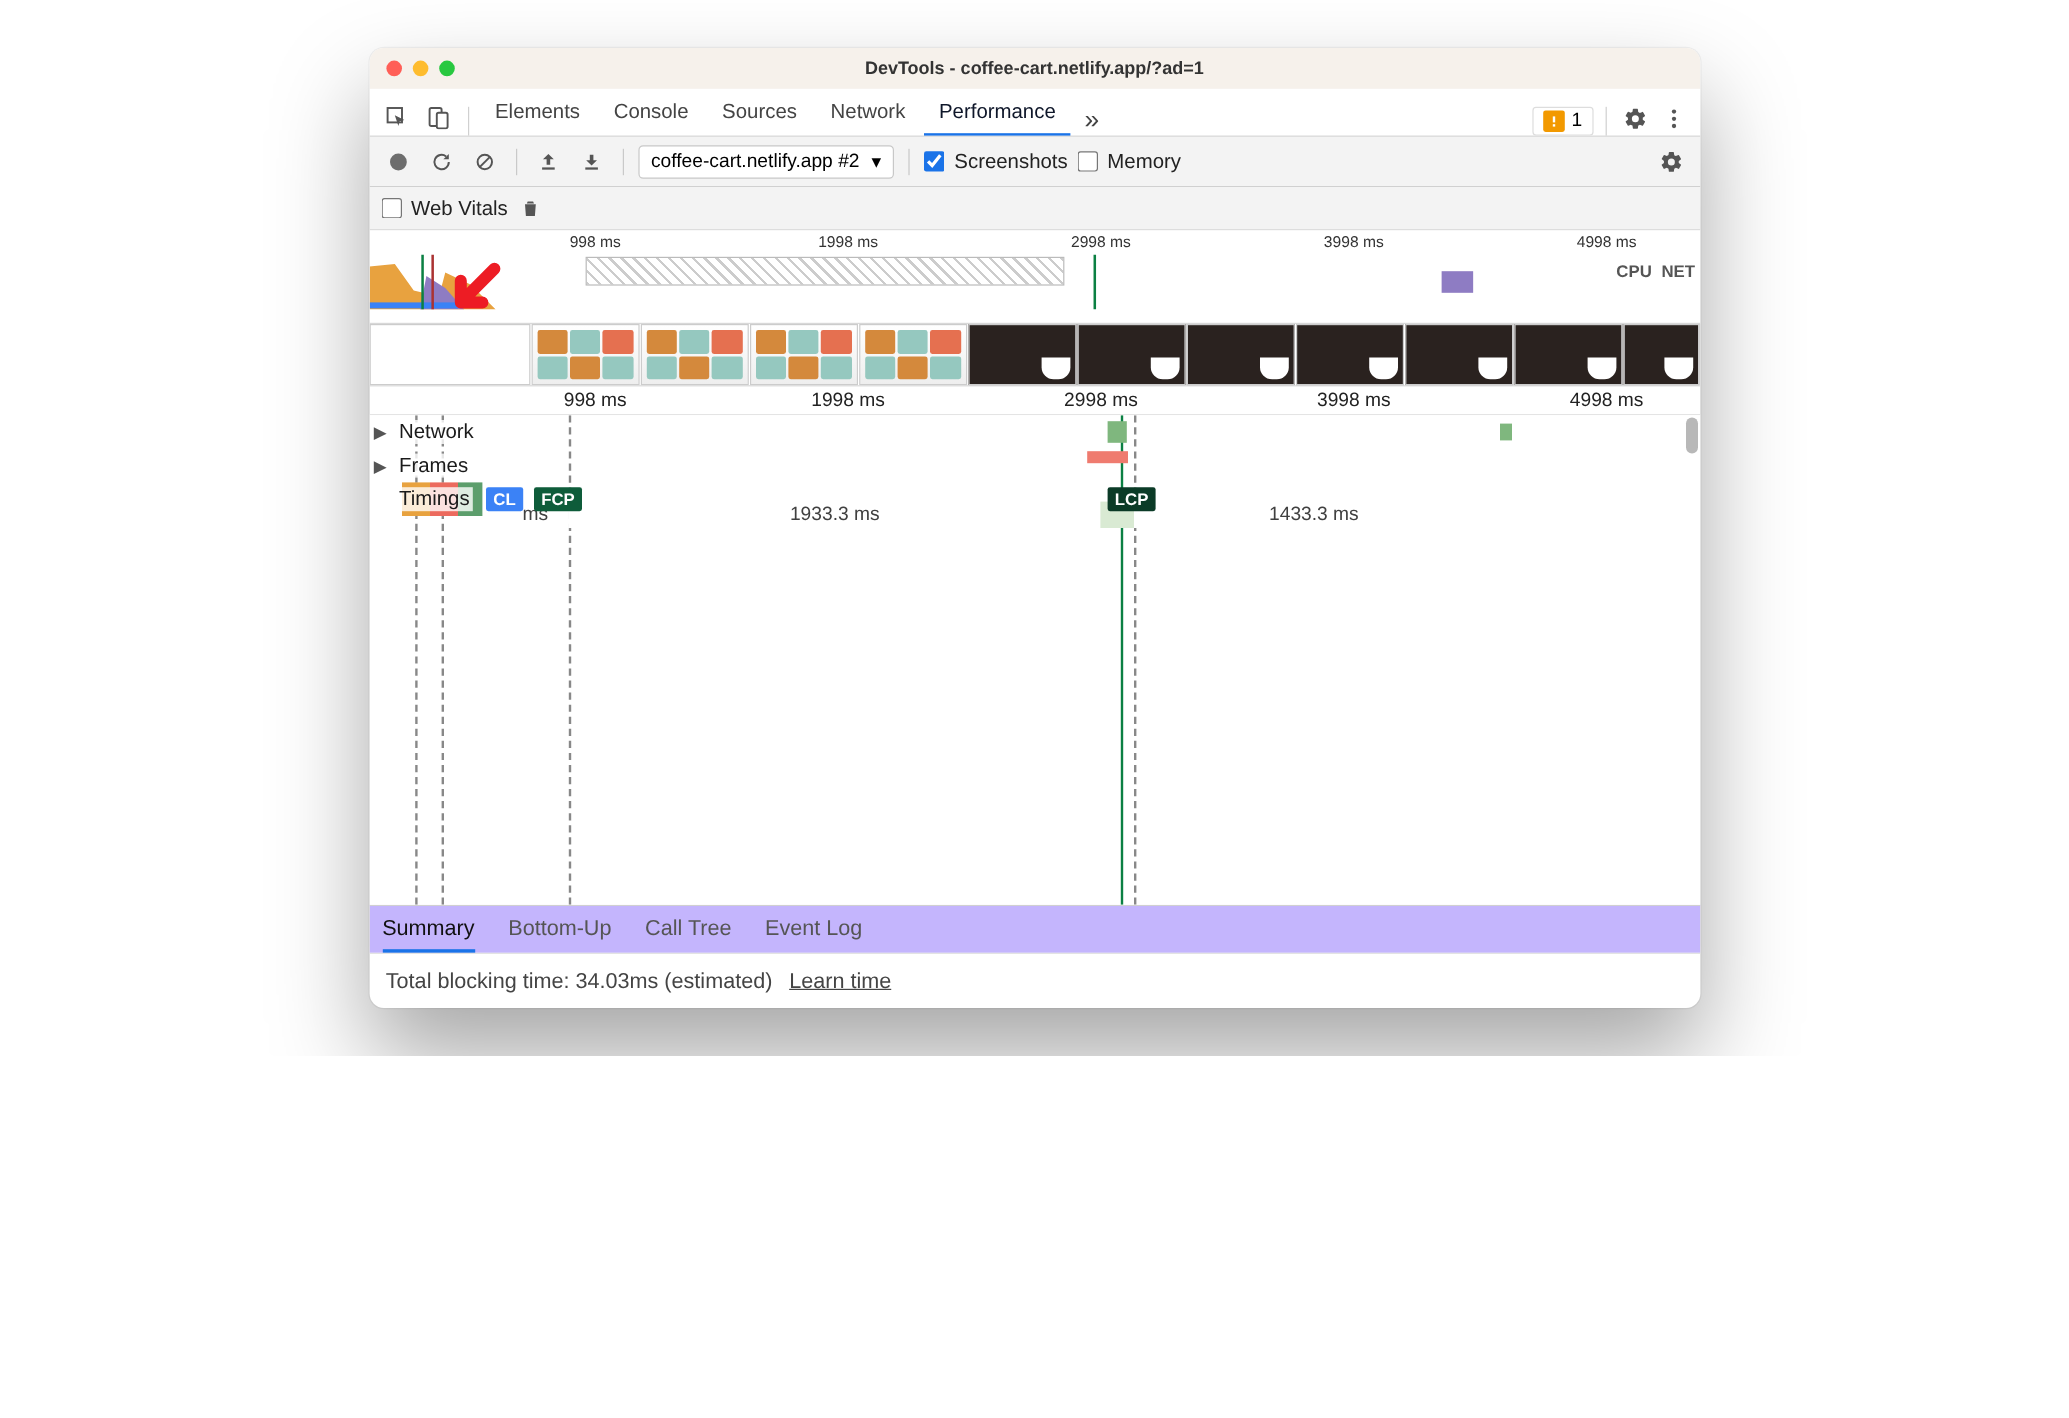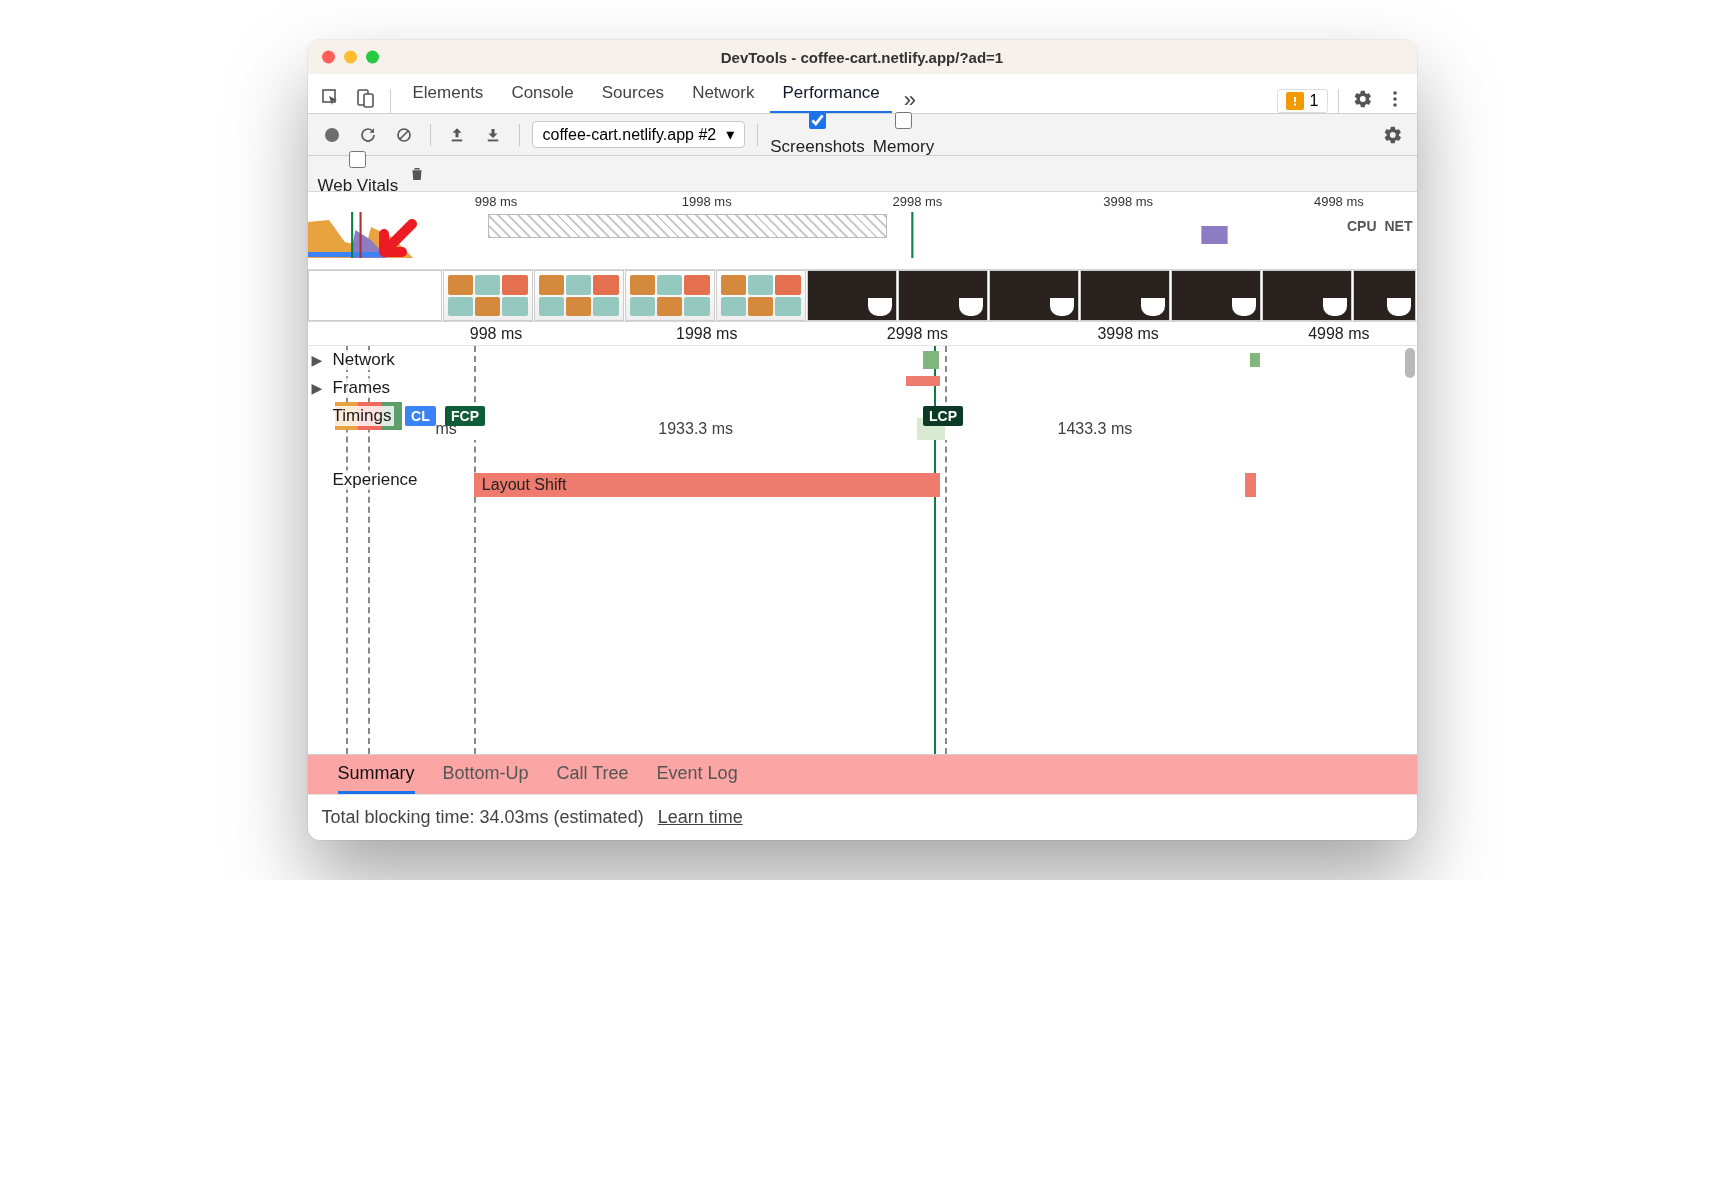--- a/index.html
+++ b/index.html
@@ -21,21 +21,21 @@
   .tabs .tab.active { color: #0f172a; border-bottom-color: #1a73e8; }
   .tabs .more { font-size: 22px; color: #444; padding: 0 8px; }
   .tabs .spacer { flex: 1; }
   .tabs .issues { display: flex; align-items: center; gap: 6px; padding: 2px 8px; border: 1px solid #ddd; border-radius: 3px; font-size: 16px; }
   .tabs .issues .isv { width: 18px; height: 18px; background: #f29900; border-radius: 2px; display:flex;align-items:center;justify-content:center; }
   .tabs .gear, .tabs .kebab { width: 28px; height: 28px; display: flex; align-items: center; justify-content: center; color: #555; }
   .toolbar { height: 42px; display: flex; align-items: center; padding: 0 10px; gap: 8px; background: #f3f3f3; border-bottom: 1px solid #d0d0d0; }
   .toolbar .icon-btn { width: 28px; height: 28px; display: flex; align-items: center; justify-content: center; color: #555; }
   .toolbar .sep { width: 1px; height: 22px; background: #c9c9c9; margin: 0 4px; }
   .rec-select { display: flex; align-items: center; gap: 10px; padding: 3px 10px; border: 1px solid #c8c8c8; border-radius: 4px; background: #fff; font-size: 16px; }
-  .cb { display: flex; align-items: center; gap: 8px; font-size: 17px; color: #222; flex-direction: column; }
+  .cb { display: flex; align-items: center; gap: 8px; font-size: 17px; color: #222; }
   .cb input { width: 17px; height: 17px; accent-color: #1a73e8; }
   .toolbar2 { height: 36px; display: flex; align-items: center; gap: 10px; padding: 0 10px; background: #f3f3f3; border-bottom: 1px solid #d8d8d8; }
   .overview { height: 78px; position: relative; border-bottom: 1px solid #d8d8d8; background: #fff; }
   .overview .ruler { height: 20px; position: relative; }
   .overview .tick { position: absolute; top: 2px; font-size: 13px; color: #333; white-space: nowrap; transform: translateX(-50%); }
   .overview .graph { position: absolute; top: 20px; left: 0; right: 58px; height: 46px; }
   .ov-labels { position: absolute; right: 4px; top: 26px; display: flex; font-size: 14px; font-weight:700; color: #555; gap: 8px; }
   .ov-hatch { position: absolute; top: 22px; left: 180px; right: 530px; height: 24px;
     background-image: repeating-linear-gradient(45deg,#ccc 0,#ccc 2px,transparent 2px,transparent 7px);
     border: 1px solid #bbb;
@@ -60,21 +60,21 @@
   .frames-row .seg { position:absolute; top:3px; height:22px; background:#fff; display:flex;align-items:center;justify-content:center;font-size:16px;color:#404040;margin-top:41px;}
   .frames-row .seg.g { background:#d9ead3; }
   .exp-row { height: 30px; position: relative; }
   .ls-bar { position: absolute; top: 3px; height: 24px; background: #ef7b6f; color: #222; font-size: 16px; display:flex; align-items:center; padding-left: 8px; }
   .ls-bar2 { position: absolute; top: 30px; height: 10px; background: #ef7b6f; }
   .exp-label { position:absolute; left:22px; font-size:17px; color:#1a1a1a; z-index:2; background:rgba(255,255,255,.75); padding:0 3px;}
   .vdash { position:absolute; top:0; bottom:0; border-left:2px dashed #888; }
   .vsolid { position:absolute; top:0; bottom:0; border-left:2px solid #0b8043; }
   .scrollbar { position:absolute; right:2px; width:12px; top:0; height:100%; }
   .scroll-thumb { position:absolute; right:0; width:10px; height:30px; background:#b8b8b8; border-radius:5px; }
-  .dtabs { height: 40px; border-top: 1px solid #d0d0d0; display: flex; align-items: center; gap: 28px; padding: 0 30px; background: #fca5a5; }
+  .dtabs { height: 40px; border-top: 1px solid #d0d0d0; display: flex; align-items: center; gap: 28px; padding: 0 11px; background: #c4b5fd; }
   .dtabs .dtab { font-size: 18px; color: #555; height:100%; display:flex;align-items:center; border-bottom:3px solid transparent;}
   .dtabs .dtab.active { color: #111; border-bottom-color: #1a73e8; }
   .summary { height: 46px; display: flex; align-items: center; gap: 14px; padding: 0 14px; font-size: 18px; color: #444; border-top: 1px solid #e3e3e3; }
   .summary a { color: #444; text-decoration: underline; }
   svg { display:block; }
 </style>
 </head>
 <body>
 
 <div class="window">
@@ -329,27 +329,20 @@
     <div class="row timings-row">
       <span class="label" style="left:22px">Timings</span>
       <span style="position:absolute;left:2.5%;width:6%;height:100%;background:linear-gradient(90deg,#e8a23f 0%, #e8a23f 35%, #ec6a5e 35%, #ec6a5e 70%, #5c9e6c 70%);"></span>
       <span class="badge b-cl" style="left:8.8%">CL</span>
       <span class="badge b-fcp" style="left:12.4%">FCP</span>
       <span class="badge b-lcp" style="left:55.5%">LCP</span>
     </div>
 
     <div style="height:40px"></div>
 
-    <div class="exp-row">
-      <span class="exp-label">Experience</span>
-      <div class="ls-bar" style="left:15%;width:42%">
-        <span>Layout Shift</span>
-      </div>
-      <div class="ls-bar" style="left:84.5%;width:1%"></div>
-    </div>
     <div class="ls-bar2" style="left:54%;width:3%"></div>
 
     <div class="scrollbar">
       <div class="scroll-thumb" style="top:2px"></div>
     </div>
   </div>
 
   <div class="dtabs">
     <div class="dtab active">Summary</div>
     <div class="dtab">Bottom-Up</div>

